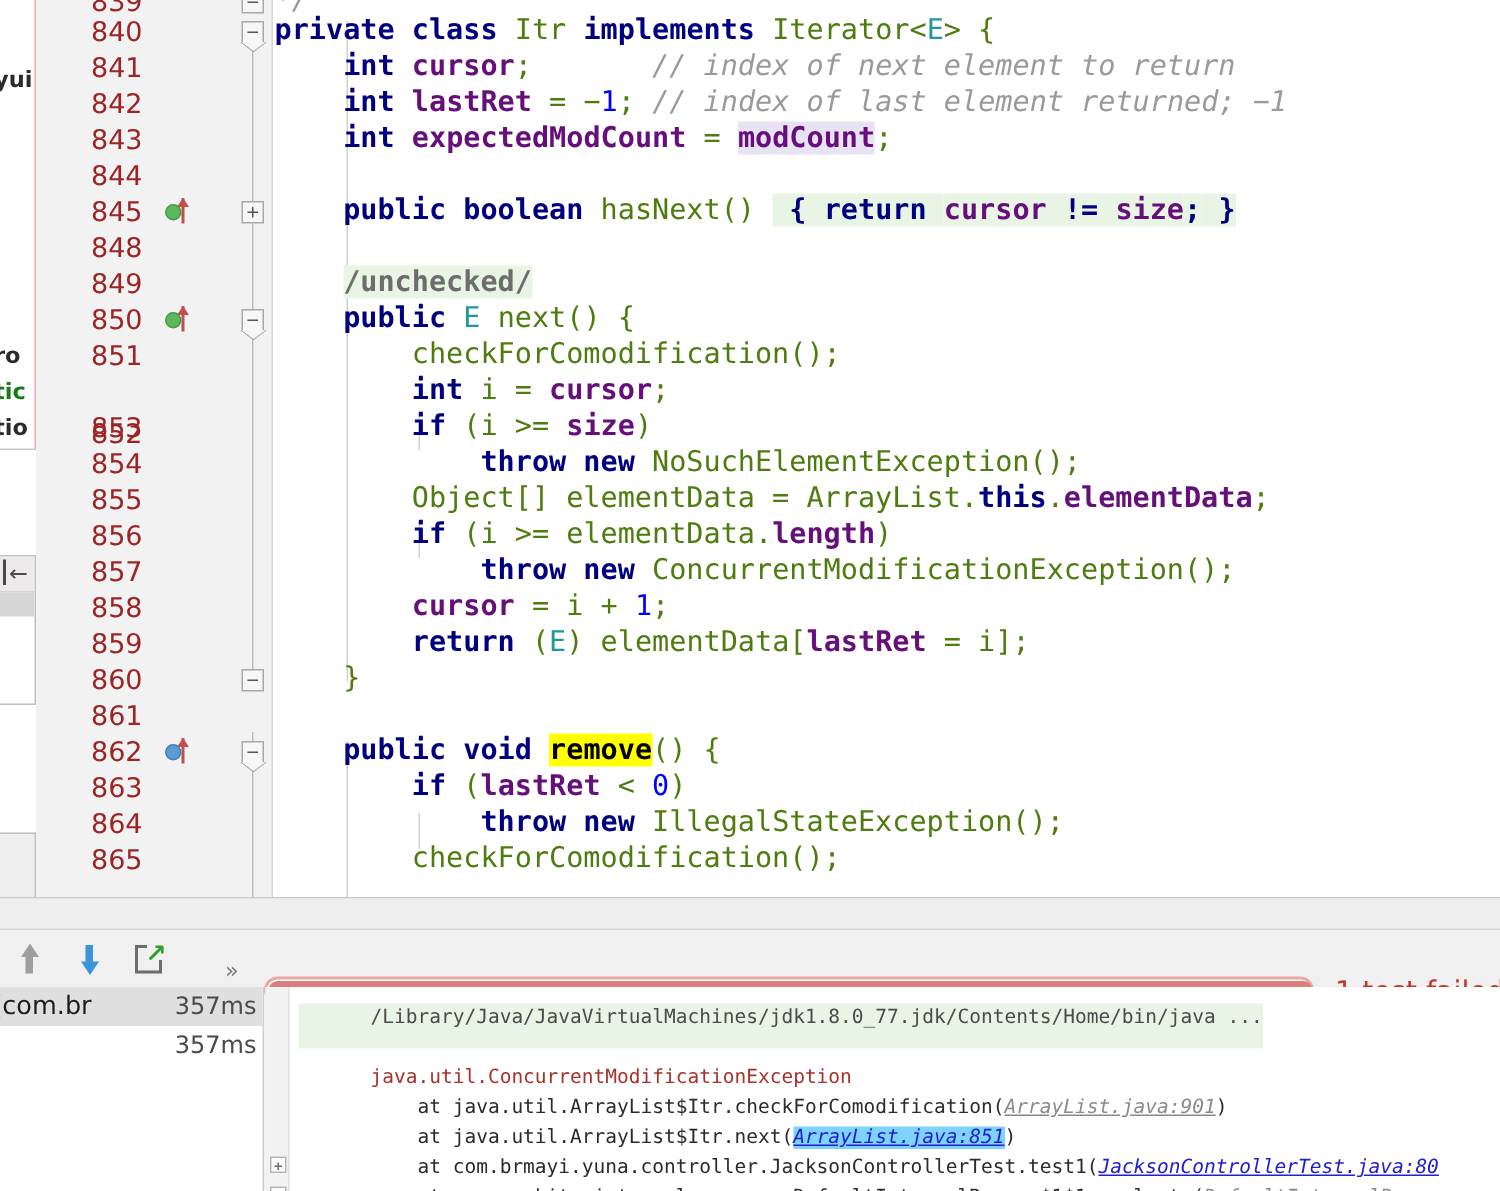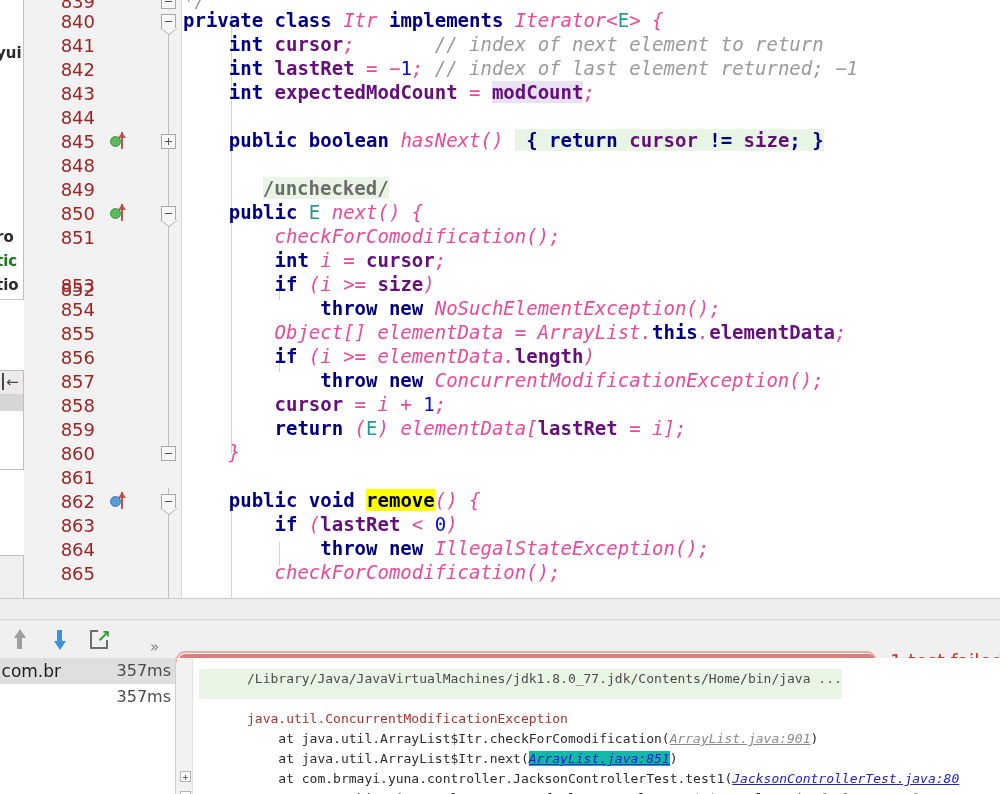--- a/index.html
+++ b/index.html
@@ -96,21 +96,21 @@
     position: absolute; left: 0; height: 24px; line-height: 24px; white-space: pre;
     font-family: "DejaVu Sans Mono", monospace; font-size: 19px; color: #000000;
   }
   .indentguide { position:absolute; width:1px; background:#d0d0d0; }
 
   .kw  { color: #000080; font-weight: 700; }
   .fld { color: #660e7a; font-weight: 700; }
   .num { color: #0000ff; }
   .cmt { color: #9a9a9a; font-style: italic; }
   .gen { color: #20999d; }
-  .plain { color: #ec4899; font-style: italic; }
+  .plain { color: #4d7c0f; }
   .modhl { background: #e8e2f5; color:#660e7a; font-weight:700; }
   .grhl { background: #e9f5e4; }
   .yhl { background: #ffff00; color:#000000; font-weight:700; }
 
   
   .runpanel { position: absolute; left: 0; top: 598px; width: 1000px; height: 196px; background: #f1f0f0; }
   .run-top-sep { position:absolute; left:0; top:0; width:1000px; height:1px; background:#c7c7c7; }
   .run-tabbar { position:absolute; left:0; top:1px; width:1000px; height:21px; background:#efeeee; border-bottom:1px solid #d5d5d5;}
   .run-toolbar { position: absolute; left: 0; top: 22px; width: 1000px; height: 38px; background: #f1f0f0; }
   .tb-icon { position: absolute; top: 9px; width: 22px; height: 22px; cursor: default; }
@@ -157,21 +157,21 @@
   .cons-fold .h { position:absolute; left:2px; top:5px; width:5px; height:1px; background:#6a6a6a; }
   .cons-fold .v { position:absolute; left:4px; top:3px; width:1px; height:5px; background:#6a6a6a; }
   .cons-line {
     position:absolute; left:22px; white-space:pre; font-family:"DejaVu Sans Mono", monospace;
     font-size:13px; line-height:20px; height:30px; color:#2b2b2b;padding-left:48px;
   }
   .cmdline { background:#e9f5e4; color:#4a4a4a; }
   .exc { color:#a8312a; }
   .lnk { color:#2020d0; font-style:italic; text-decoration:underline; }
   .lnk-grey { color:#8a8a8a; font-style:italic; text-decoration:underline; }
-  .lnk-hl { background:#14b8a6; }
+  .lnk-hl { background:#7dd3fc; }
 </style>
 </head>
 <body>
 
 <div id="root">
 
   <div class="left-strip">
     <div class="lp-popup">
       <div class="lp-line" style="top:44px;">yui</div>
       <div class="lp-line" style="top:228px;">ro</div>
@@ -275,21 +275,21 @@
       <div class="cline" style="top:56px;">    <span class="kw">int</span> <span class="fld">lastRet</span> <span class="plain">= −</span><span class="num">1</span><span class="plain">;</span> <span class="cmt">// index of last element returned; −1</span></div>
 
       <div class="cline" style="top:80px;">    <span class="kw">int</span> <span class="fld">expectedModCount</span> <span class="plain">= </span><span class="modhl">modCount</span><span class="plain">;</span></div>
 
       <div class="cline" style="top:104px;"></div>
 
       <div class="cline" style="top:128px;">    <span class="kw">public boolean</span> <span class="plain">hasNext()</span> <span class="grhl"> </span><span class="grhl kw">{ return </span><span class="grhl fld">cursor</span><span class="grhl kw"> != </span><span class="grhl fld">size</span><span class="grhl kw">;</span><span class="grhl"> </span><span class="grhl kw">}</span></div>
 
       <div class="cline" style="top:152px;"></div>
 
-      <div class="cline" style="top:176px;padding-left:34px;">    <span class="grhl cmt" style="font-style:normal;font-weight:700;color:#6c6c6c;">/unchecked/</span></div>
+      <div class="cline" style="top:176px;">    <span class="grhl cmt" style="font-style:normal;font-weight:700;color:#6c6c6c;">/unchecked/</span></div>
 
       <div class="cline" style="top:200px;">    <span class="kw">public</span> <span class="gen">E</span> <span class="plain">next() {</span></div>
 
       <div class="cline" style="top:224px;">        <span class="plain">checkForComodification();</span></div>
 
       <div class="cline" style="top:248px;">        <span class="kw">int</span> <span class="plain">i = </span><span class="fld">cursor</span><span class="plain">;</span></div>
 
       <div class="cline" style="top:272px;">        <span class="kw">if</span> <span class="plain">(i &gt;= </span><span class="fld">size</span><span class="plain">)</span></div>
 
       <div class="cline" style="top:296px;">            <span class="kw">throw new</span> <span class="plain">NoSuchElementException();</span></div>

